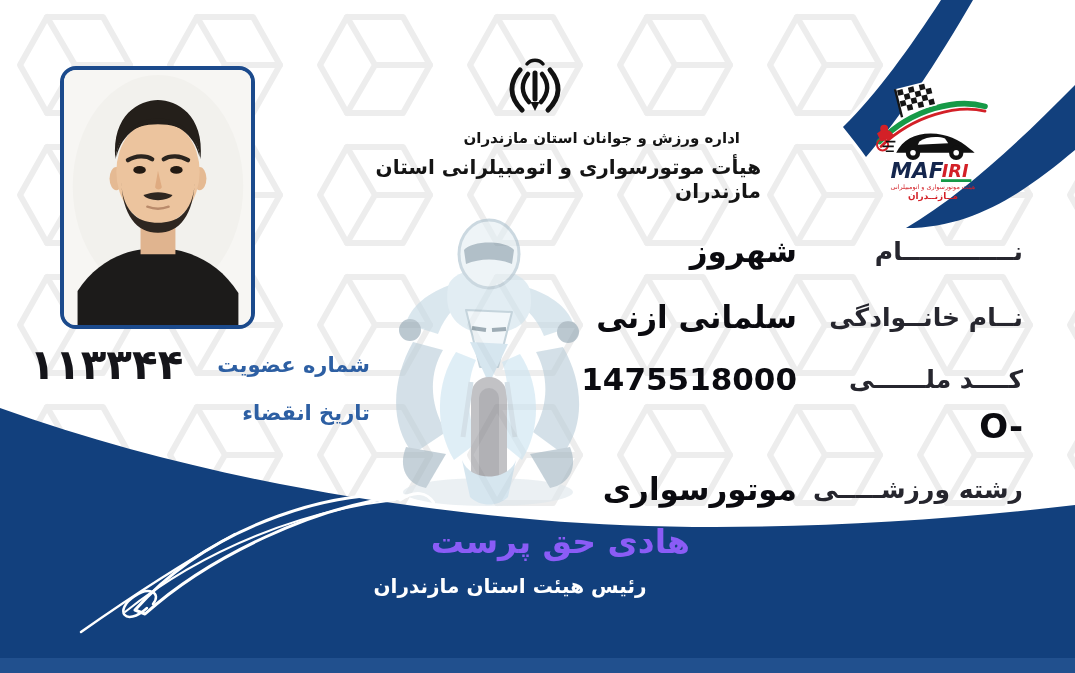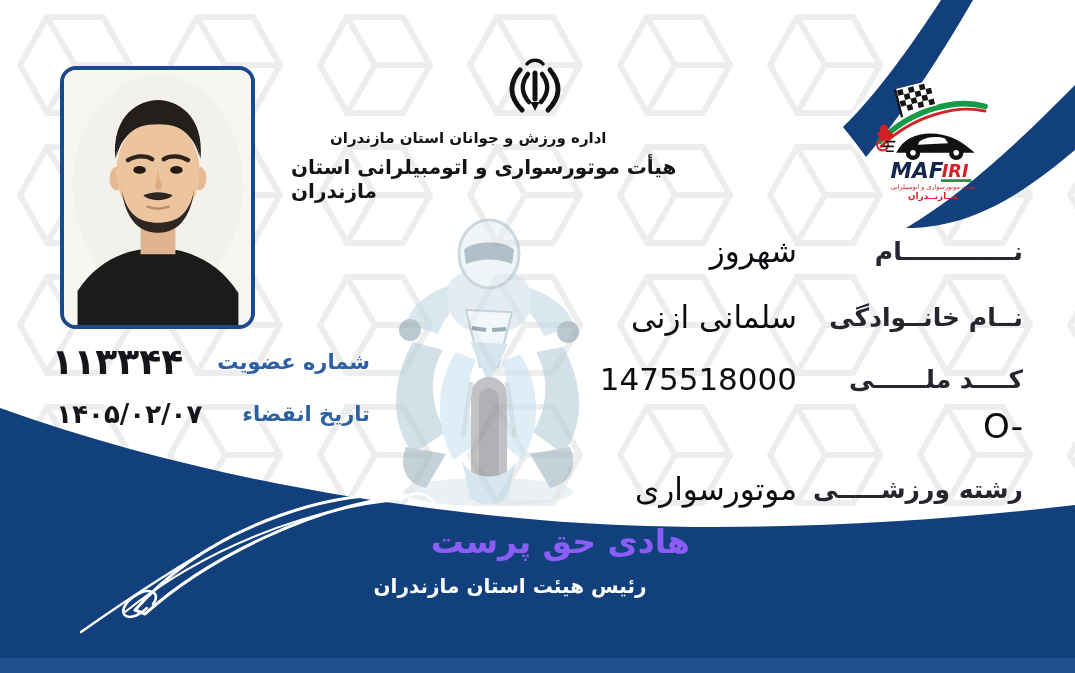--- a/index.html
+++ b/index.html
@@ -14,32 +14,32 @@
   #watermark{left:358px;top:192px;z-index:1;opacity:.6;}
   
   #corner-decor{right:0;top:0;z-index:1;}
   
   .photo-frame{
     left:60px;top:66px;width:187px;height:255px;z-index:2;
     border:4px solid #1b4a8c;border-radius:16px;background:#f7f6f3;overflow:hidden;
   }
   
   #emblem{left:501px;top:57px;z-index:2;}
-  .hdr-line{z-index:2;text-align:left;color:#141414;direction:rtl;}
+  .hdr-line{z-index:2;text-align:right;color:#141414;direction:rtl;}
   .hdr-1{left:330px;top:129px;width:410px;font-size:15px;font-weight:bold;}
   .hdr-2{left:291px;top:155px;width:470px;font-size:20px;font-weight:bold;}
   
   .field-row{right:52px;z-index:2;display:flex;direction:rtl;align-items:center;gap:14px;height:46px;}
   .f-label{display:inline-block;width:212px;text-align:right;font-size:25px;font-weight:bold;color:#26262e;white-space:nowrap;}
-  .f-value{font-size:31px;font-weight:normal;color:#0b0b10;white-space:nowrap;}
+  .f-value{font-size:31px;font-weight:bold;color:#0b0b10;white-space:nowrap;}
   .f-value.ltr{direction:ltr;unicode-bidi:embed;font-size:34px;}
   
   .info-row{right:705px;z-index:2;display:flex;direction:rtl;align-items:center;white-space:nowrap;}
   .blue-label{color:#2d5fa3;font-weight:bold;font-size:21px;margin-left:24px;}
-  .mem-number{font-size:36px;font-weight:bold;color:#15151a;line-height:1;margin-right:10px;margin-left:25px;}
+  .mem-number{font-size:42px;font-weight:bold;color:#15151a;line-height:1;margin-right:10px;margin-left:25px;}
   .exp-date{font-size:26px;font-weight:bold;color:#15151a;line-height:1;margin-right:16px;}
   #mem-row{top:344px;}
   #exp-row{top:401px;}
   
   #band{left:0;bottom:0;z-index:3;}
   #signature{left:65px;top:462px;z-index:4;}
   .sig-name{left:320px;top:522px;width:370px;z-index:4;text-align:right;color:#8b5cf6;
             font-size:33px;font-weight:bold;direction:rtl;}
   .sig-title{left:310px;top:574px;width:400px;z-index:4;text-align:center;color:#ffffff;
              font-size:20px;font-weight:bold;direction:rtl;}
@@ -223,21 +223,20 @@
     <span class="f-label">رشته ورزشـــــی</span>
     <span class="f-value">موتورسواری</span>
   </div>
 
   <div id="mem-row" class="abs info-row">
     <span class="blue-label">شماره عضویت</span>
     <span class="mem-number">۱۱۳۳۴۴</span>
   </div>
   <div id="exp-row" class="abs info-row">
     <span class="blue-label">تاریخ انقضاء</span>
-    <span class="exp-date">۱۴۰۵/۰۲/۰۷</span>
   </div>
 
   <svg id="band" class="abs" width="1075" height="285" viewBox="0 0 1075 285">
     <path d="M0,20 C190,88 380,118 540,132 C700,146 900,138 1075,117 L1075,285 L0,285 Z" fill="#12407d"></path>
     <rect x="0" y="270" width="1075" height="15" fill="#2f5f9f" opacity="0.5"></rect>
   </svg>
 
   <svg id="signature" class="abs" width="370" height="175" viewBox="0 0 370 175">
     <g stroke="#ffffff" fill="none" stroke-linecap="round" stroke-linejoin="round">
       <path d="M70,148 C150,58 280,26 342,34 C252,42 142,96 80,152 Z" stroke-width="3"></path>

